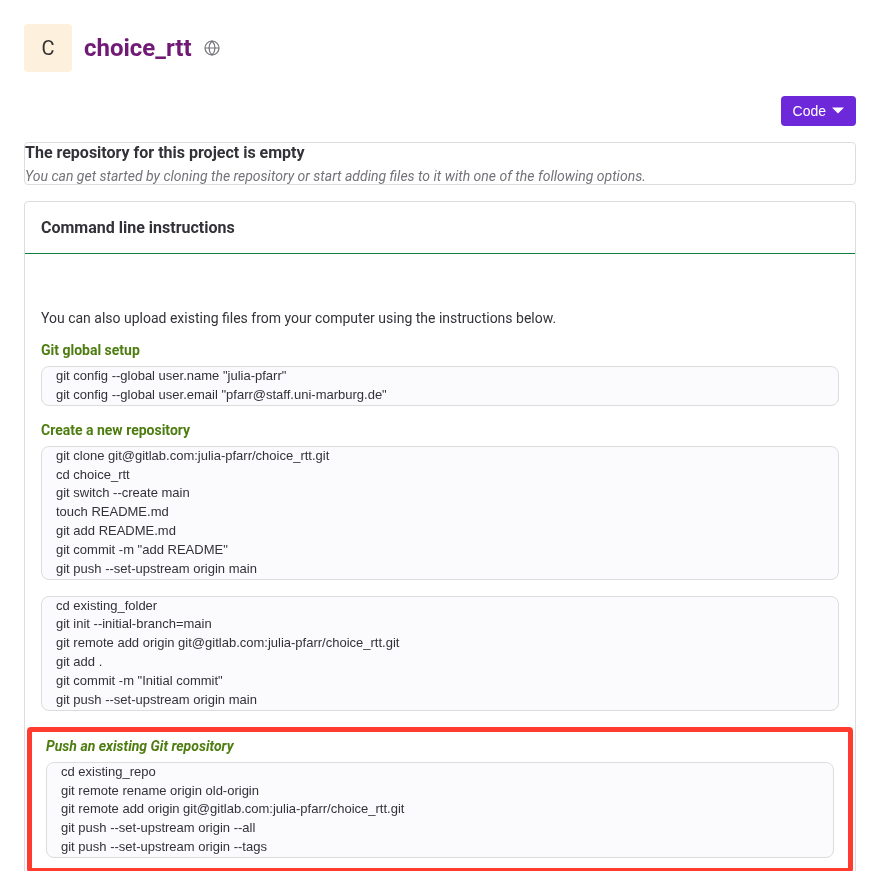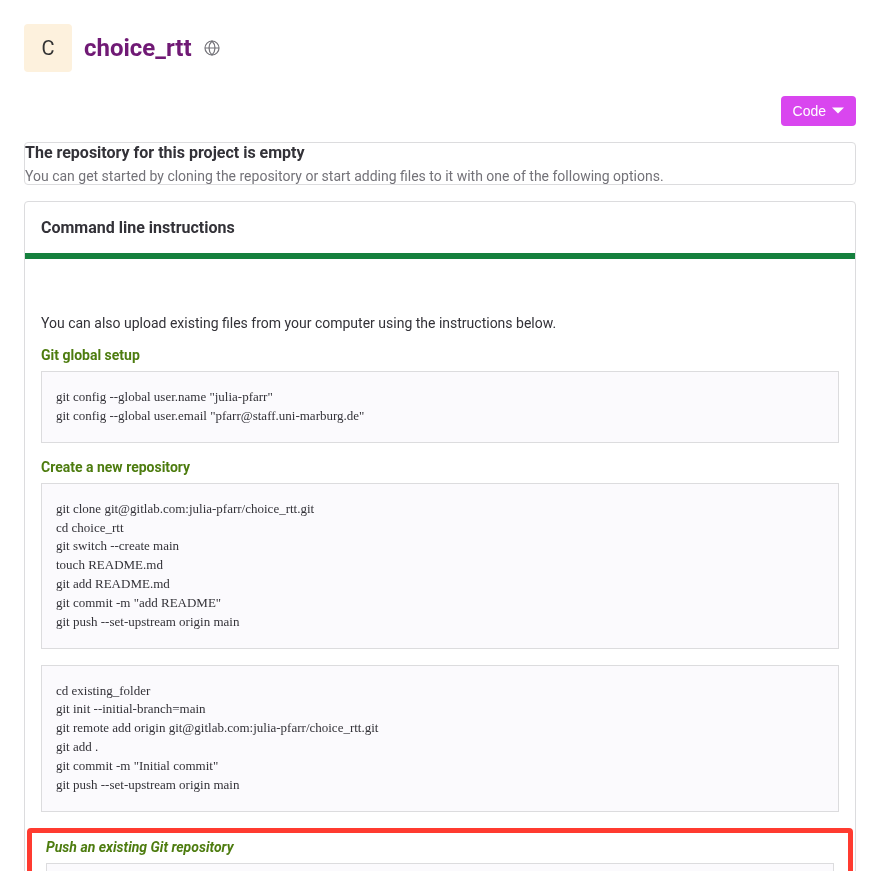--- a/index.html
+++ b/index.html
@@ -48,21 +48,21 @@
     .visibility-icon svg {
       width: 16px;
       height: 16px;
     }
     .actions-row {
       display: flex;
       justify-content: flex-end;
       margin-bottom: 16px;
     }
     .code-button {
-      background: #d946ef;
+      background: #6d28d9;
       color: #fff;
       border: none;
       border-radius: 4px;
       padding: 7px 12px;
       font-size: 14px;
       font-weight: 400;
       display: flex;
       align-items: center;
       gap: 6px;
       cursor: pointer;
@@ -79,28 +79,29 @@
     }
     .panel-title {
       font-size: 16px;
       font-weight: 700;
       color: #333238;
       margin-bottom: 6px;
     }
     .panel-text {
       color: #737278;
       font-size: 14px;
+      font-style: italic;
     }
     .instructions-panel {
       border: 1px solid #dcdcde;
       border-radius: 4px;
     }
     .instructions-header {
       padding: 16px;
-      border-bottom: 6px solid #15803d;
+      border-bottom: 1px solid #15803d;
     }
     .instructions-header h2 {
       font-size: 16px;
       font-weight: 700;
       color: #333238;
     }
     .instructions-body {
       padding: 16px;
     }
     .intro-text {
@@ -110,24 +111,24 @@
     }
     .section-title {
       font-size: 14px;
       font-weight: 700;
       color: #4d7c0f;
       margin-bottom: 8px;
     }
     .code-block {
       background: #fbfafd;
       border: 1px solid #dcdcde;
-      border-radius: 0;
-      padding: 16px 14px;
-      margin-bottom: 16px;
-      font-family: Liberation Serif, serif;
+      border-radius: 8px;
+      padding: 0 14px;
+      margin-bottom: 16px;
+      font-family: Liberation Sans, sans-serif;
       font-size: 13px;
       line-height: 1.45;
       color: #333238;
       white-space: pre;
       overflow-x: auto;
     }
     .highlighted-section {
       border: 5px solid #ff3b30;
       padding: 6px 14px 10px 14px;
       margin: 0 -14px -10px -14px;

